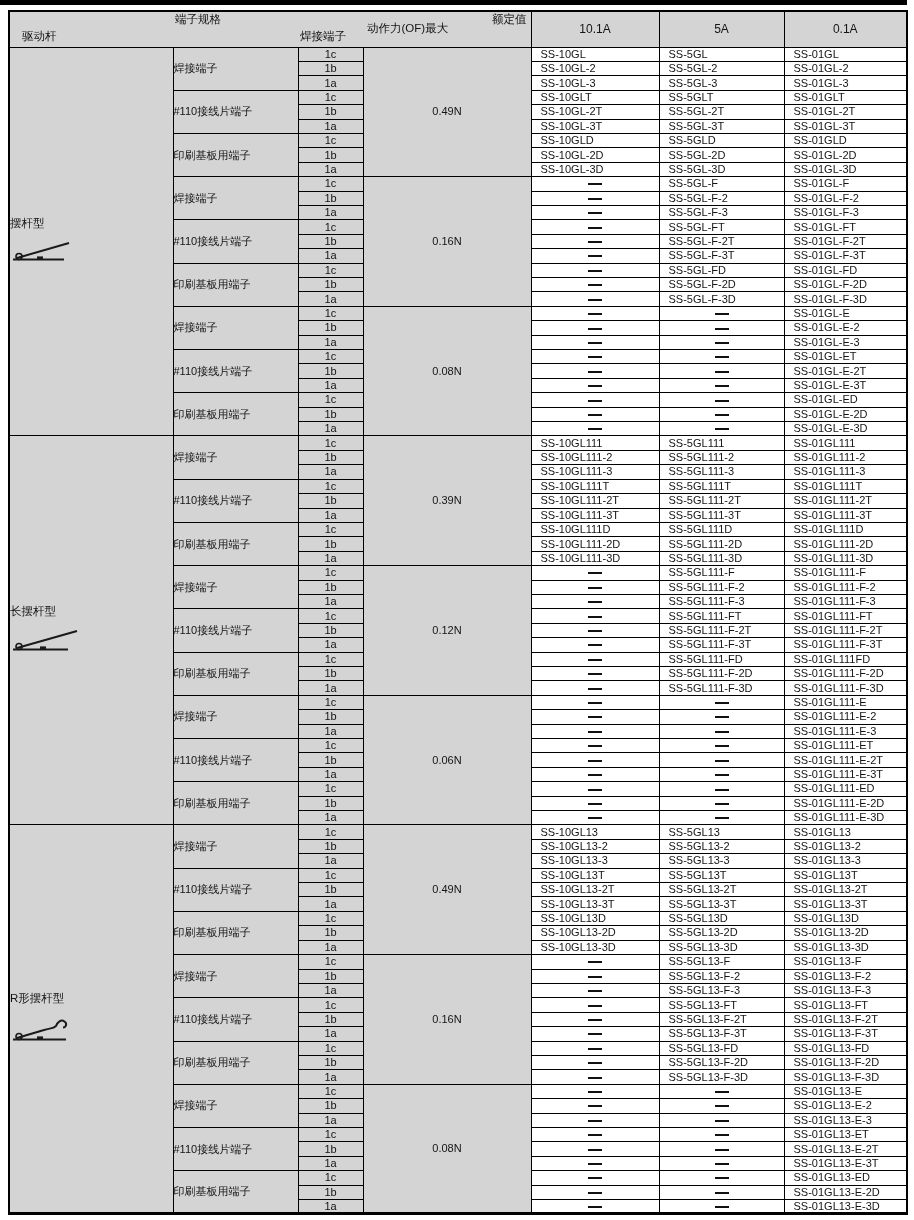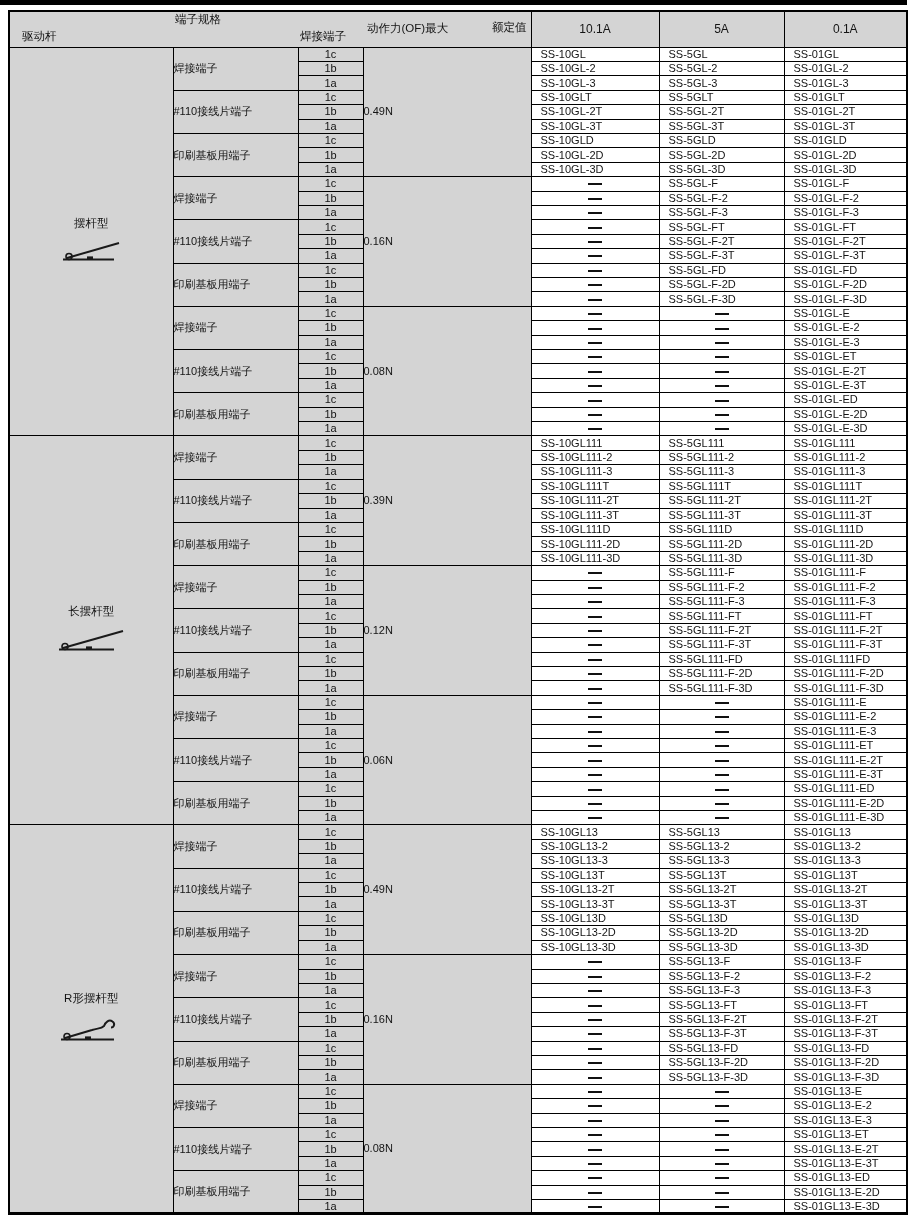--- a/index.html
+++ b/index.html
@@ -19,28 +19,28 @@
     color:#141414;
   }
   thead tr{height:36px;}
   tbody tr{height:14.42px;}
   td.mergedhead{position:relative;background:#d4d4d4;}
   td.mergedhead span{position:absolute;font-size:11.5px;}
   .h-drive{left:12px;bottom:4px;}
   .h-term{left:165px;bottom:21px;}
   .h-contact{left:290px;bottom:4px;}
   .h-force{left:357px;bottom:12px;text-align:center;}
-  .h-rated{right:4px;top:10px;margin-left:6px;}
+  .h-rated{right:4px;top:2px;margin-left:6px;}
   td.ratedhead{text-align:center;vertical-align:middle;font-size:12px;}
   td.group{text-align:center;vertical-align:middle;}
-  .gwrap{display:flex;flex-direction:column;align-items:center;gap:8px;}
+  .gwrap{display:flex;flex-direction:column;align-items:flex-start;gap:8px;}
   .glabel{font-size:11.5px;}
   td.term{text-align:left;vertical-align:middle;font-size:11px;}
   td.contact{text-align:center;vertical-align:middle;}
-  td.force{text-align:left;vertical-align:middle;}
+  td.force{text-align:center;vertical-align:middle;}
   td.model{background:#fff;text-align:left;padding-left:9px;vertical-align:middle;}
   td.model.c{text-align:center;padding-left:0;}
   .dash{display:inline-block;width:14px;height:2px;background:#111;vertical-align:middle;}
   svg.levericon line,svg.levericon path,svg.levericon circle{stroke:#1a1a1a;fill:none;}
 </style>
 </head>
 <body>
 
 <div class="topbar"></div>
 

